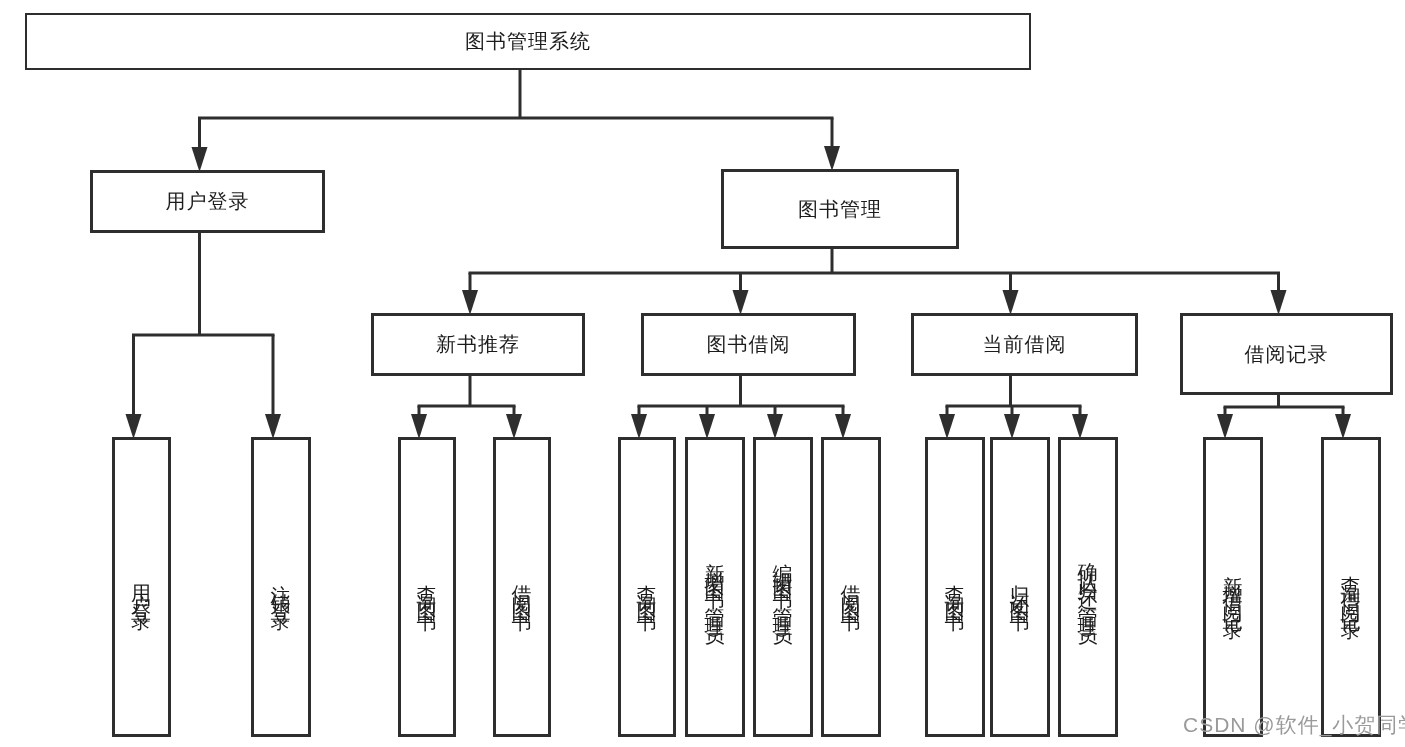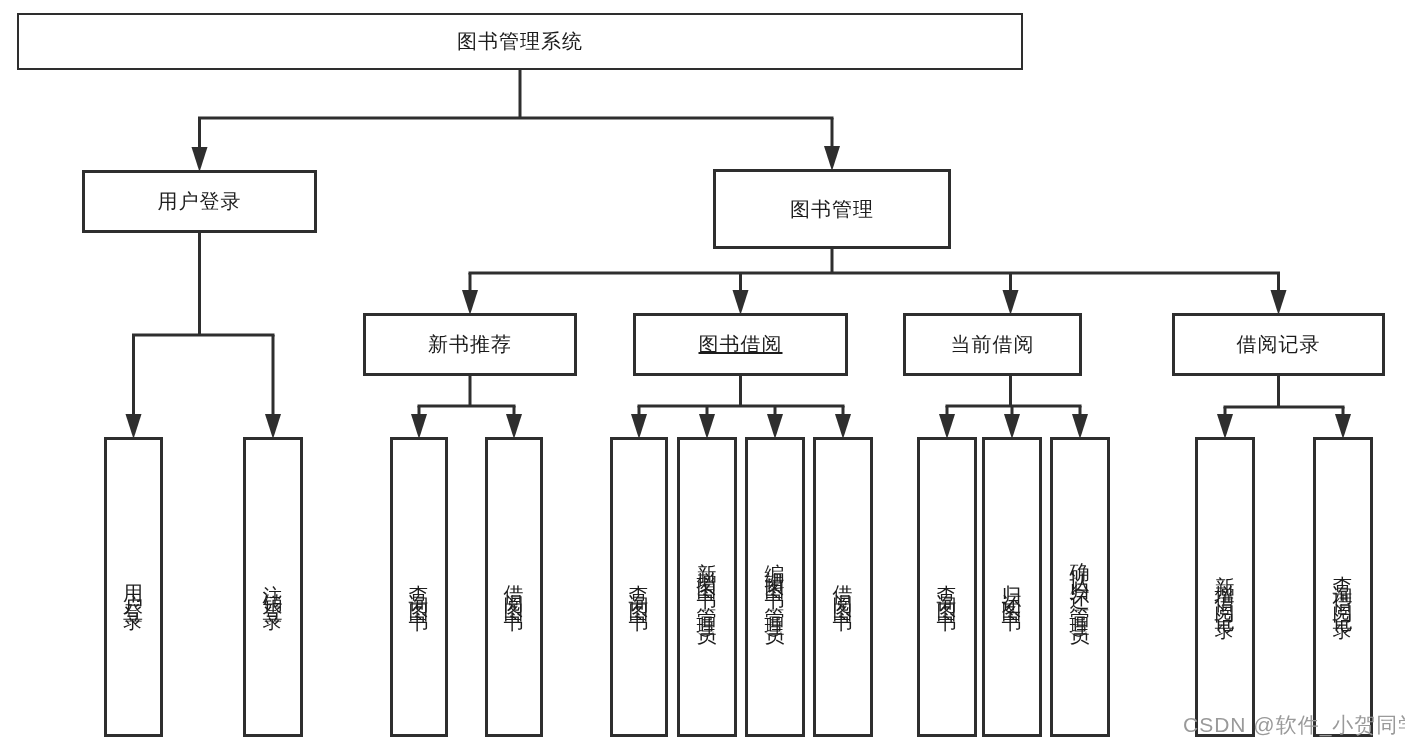--- a/index.html
+++ b/index.html
@@ -12,20 +12,21 @@
   }
   #connectors{position:absolute;left:0;top:0;}
   .node{
     position:absolute;
     background:#ffffff;
     border:3px solid var(--line,#2e2e2e);
     box-sizing:border-box;
     display:flex;align-items:center;justify-content:center;
     color:var(--text,#1c1c1c);
     z-index:2;
+    margin-left:8px;
   }
   .node.root{border-width:2px;}
   .node .label{
     font-size:20px;
     white-space:nowrap;
     letter-spacing:1px;
   }
   .node.vertical .label{
     writing-mode:vertical-rl;
     text-orientation:mixed;
@@ -120,27 +121,27 @@
     </div>
     <div class="node horizontal" style="left: 82px; top: 170px; width: 235px; height: 63px;">
       <span class="label">用户登录</span>
     </div>
     <div class="node horizontal" style="left: 713px; top: 169px; width: 238px; height: 80px;">
       <span class="label">图书管理</span>
     </div>
     <div class="node horizontal" style="left: 363px; top: 313px; width: 214px; height: 63px; text-align: center;">
       <span class="label">新书推荐</span>
     </div>
-    <div class="node horizontal" style="left: 633px; top: 313px; width: 215px; height: 63px; text-decoration: underline;">
+    <div class="node horizontal" style="left: 633px; top: 313px; width: 215px; height: 63px;">
       <span class="label">图书借阅</span>
     </div>
-    <div class="node horizontal" style="left: 903px; top: 313px; width: 179px; height: 63px;">
+    <div class="node horizontal" style="left: 903px; top: 313px; width: 227px; height: 63px;">
       <span class="label">当前借阅</span>
     </div>
-    <div class="node horizontal" style="left: 1172px; top: 313px; width: 213px; height: 63px;">
+    <div class="node horizontal" style="left: 1172px; top: 313px; width: 213px; height: 82px;">
       <span class="label">借阅记录</span>
     </div>
     <div class="node vertical" style="left: 104px; top: 437px; width: 59px; height: 300px;">
       <span class="label">用户登录</span>
     </div>
     <div class="node vertical" style="left: 243px; top: 437px; width: 60px; height: 300px;">
       <span class="label">注销登录</span>
     </div>
     <div class="node vertical" style="left: 390px; top: 437px; width: 58px; height: 300px;">
       <span class="label">查询图书</span>

